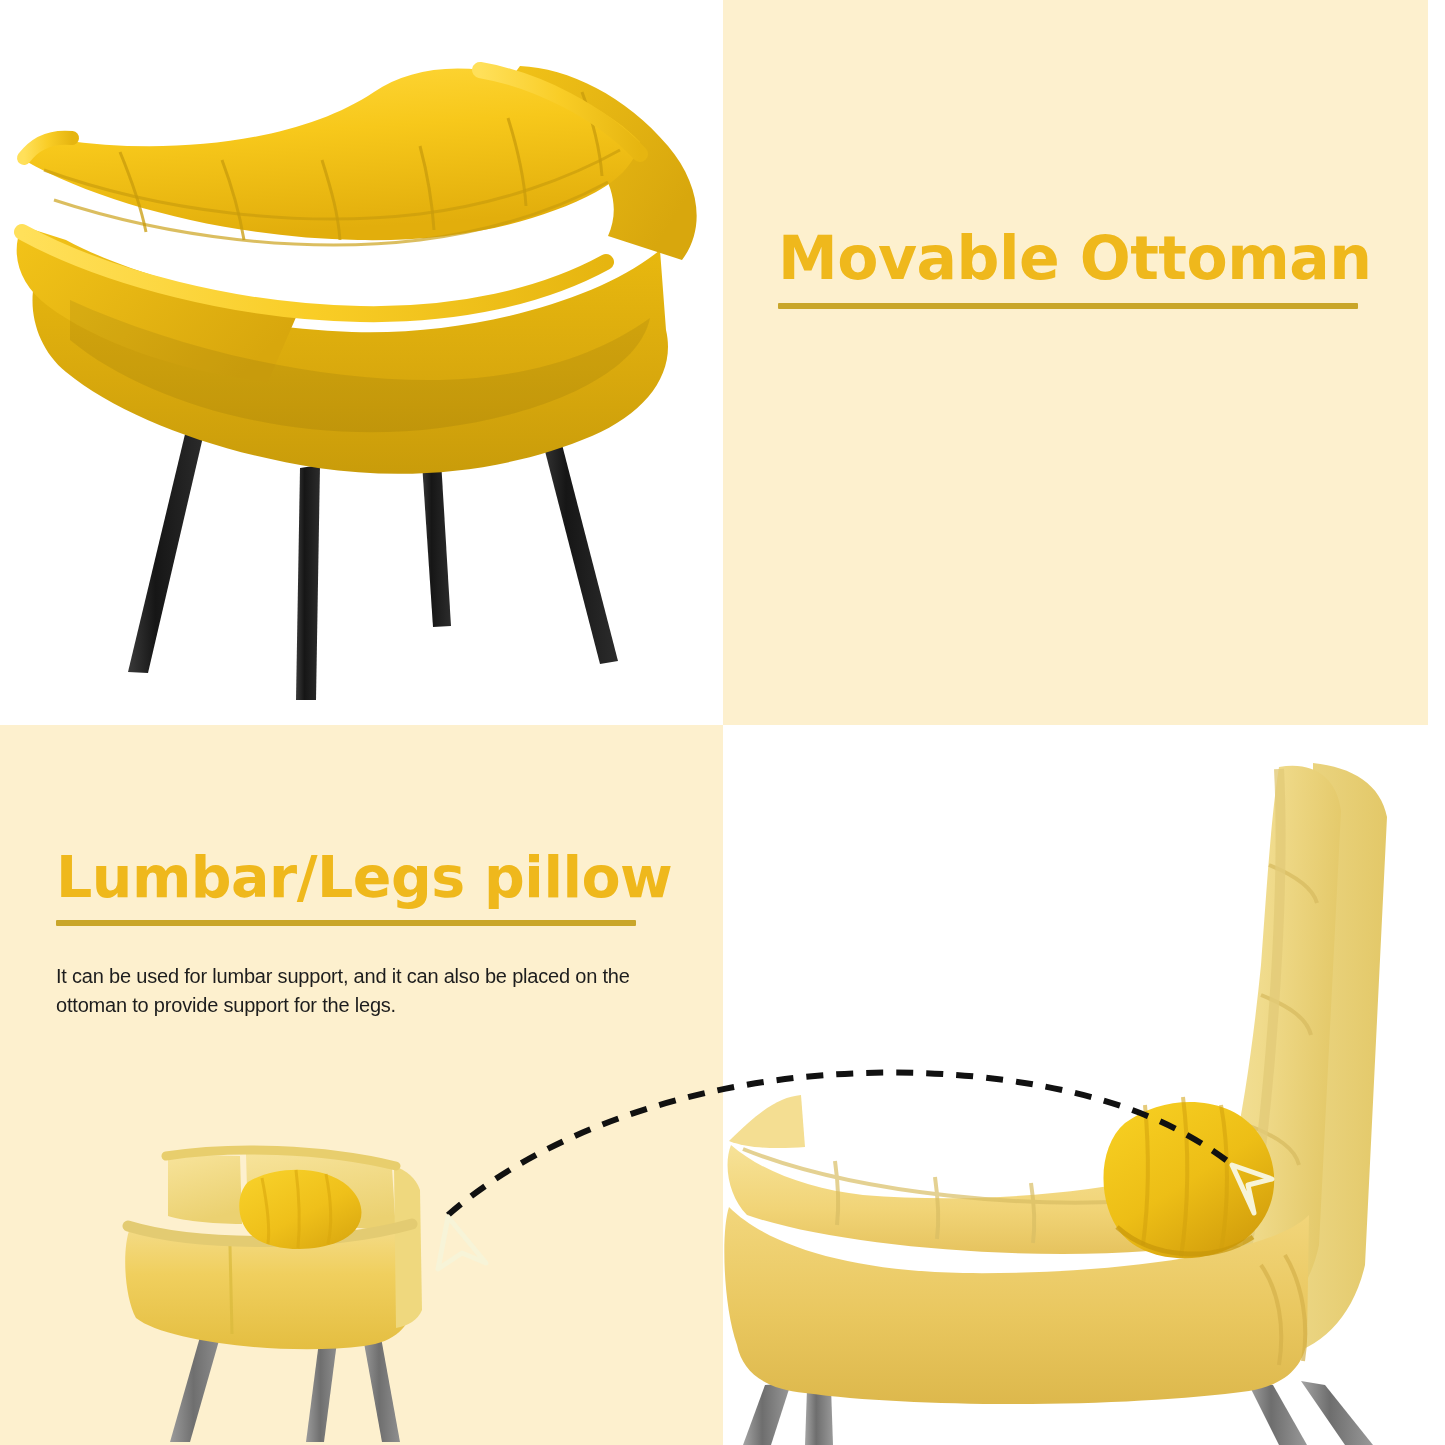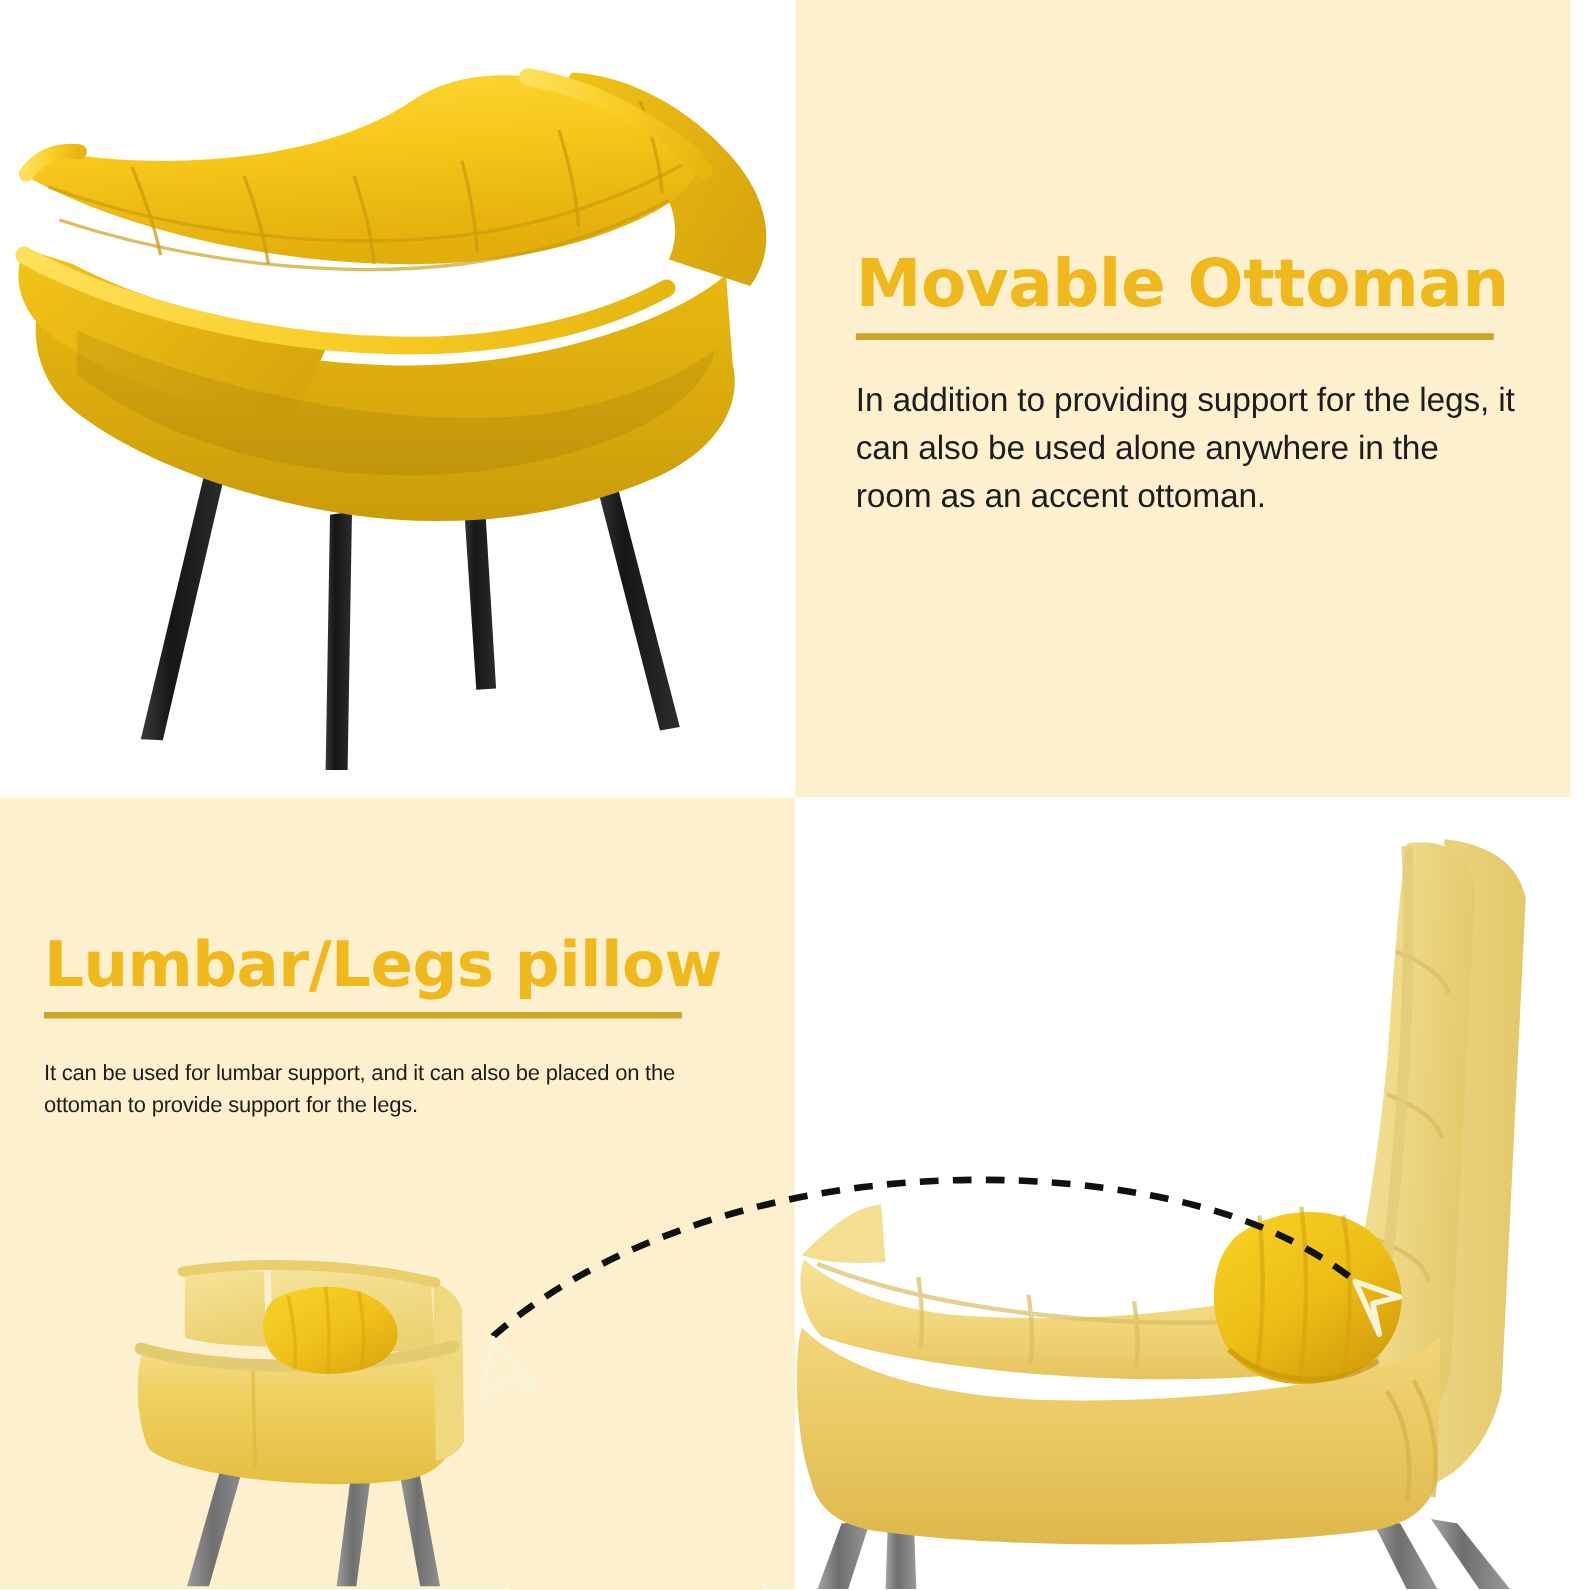--- a/index.html
+++ b/index.html
@@ -9,21 +9,21 @@
   
   .quad{position:absolute;overflow:hidden;}
   #q-tl{left:0;top:0;width:723px;height:725px;background:#ffffff;}
   #q-tr{left:723px;top:0;width:722px;height:725px;background:#fdf0ce;}
   #q-bl{left:0;top:725px;width:723px;height:720px;background:#fdf0ce;}
   #q-br{left:723px;top:725px;width:722px;height:720px;background:#ffffff;}
 
   
   .textblock{position:absolute;}
   #tr-text{left:778px;top:228px;width:600px;}
-  #bl-text{left:40px;top:848px;width:600px;}
+  #bl-text{left:56px;top:848px;width:600px;}
 
   .heading{
     font-family:"DejaVu Sans", sans-serif;
     font-weight:bold;
     font-size:60px;
     line-height:1.02;
     color:#efb81c;
     letter-spacing:-0.5px;
     white-space:nowrap;
     margin:0;
@@ -147,21 +147,20 @@
       <path d="M70,300 C180,350 320,382 440,380 C530,378 600,354 650,318
                C640,368 560,412 440,428 C300,446 150,406 70,340 Z" fill="#000" opacity="0.07"></path>
     </svg>
   </div>
 
   <div class="quad" id="q-tr"></div>
 
   <div class="textblock" id="tr-text">
     <h2 class="heading">Movable Ottoman</h2>
     <div class="rule"></div>
-    <p class="body">In addition to providing support for the legs, it can also be used alone anywhere in the room as an accent ottoman.</p>
   </div>
 
   <div class="quad" id="q-bl">
     <svg class="artsvg" style="left:110px;top:395px;" width="470" height="325" viewBox="0 0 470 325">
       <defs>
         <linearGradient id="blBase" x1="0" y1="0" x2="0" y2="1">
           <stop offset="0%" stop-color="#F4DC8A"></stop>
           <stop offset="40%" stop-color="#F0CF5E"></stop>
           <stop offset="100%" stop-color="#E4BE41"></stop>
         </linearGradient>

